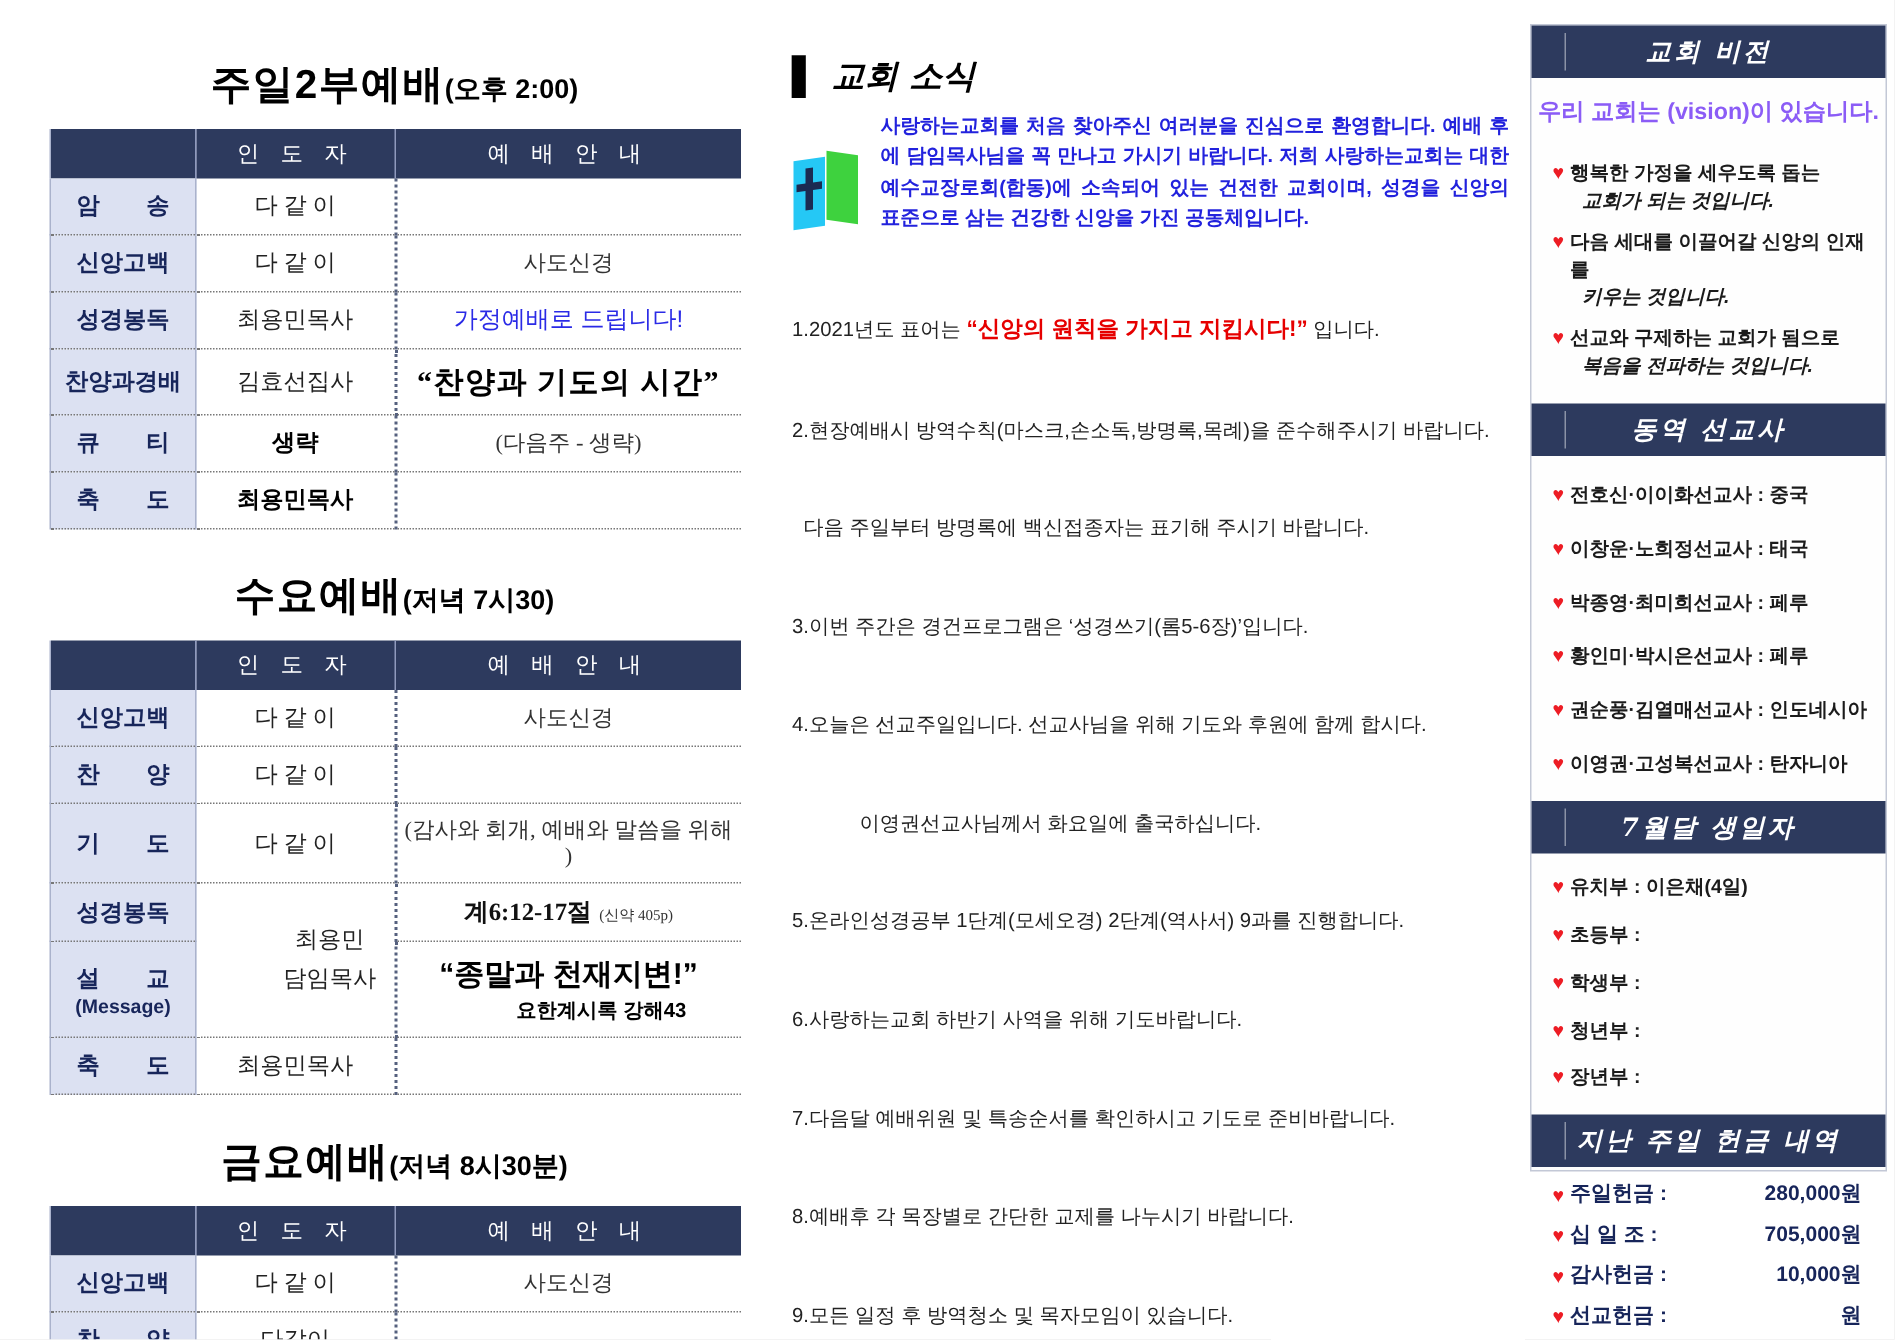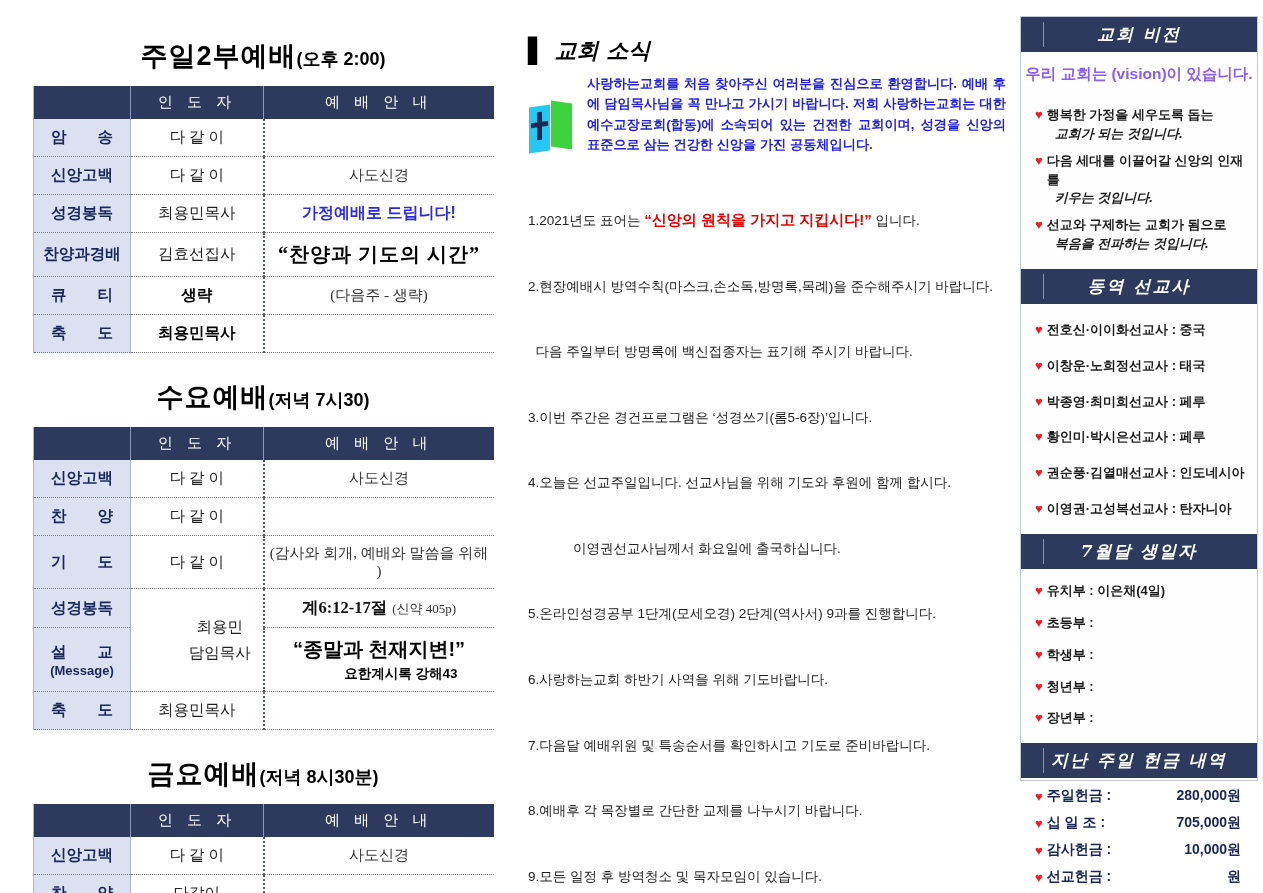--- a/index.html
+++ b/index.html
@@ -21,25 +21,25 @@
   table.svc{width:100%;border-collapse:collapse;table-layout:fixed;border-bottom:1px dotted #777;border-left:1px solid #aab2cc;}
   .svc col.c1{width:97px;} .svc col.c2{width:133px;} .svc col.c3{width:230px;}
   .svc th{background:var(--navy);color:#fff;font-weight:400;font-size:15px;padding:7px 0;letter-spacing:5px;}
   .svc th + th{border-left:1px solid #8f99bd;}
   .svc td{border-bottom:1px dotted #777;text-align:center;vertical-align:middle;padding:8px 2px;}
   .svc td.lab{background:var(--lav);color:#17255a;font-weight:700;font-size:15.5px;}
   .svc td.ldr{font-family:"Liberation Serif",serif;font-size:15.5px;color:#222;border-left:1px solid #aab2cc;}
   .svc td.inf{font-family:"Liberation Serif",serif;font-size:15px;color:var(--serif-ink);border-left:2px dotted #55607e;}
   .ldr-strong{font-family:"Liberation Sans",sans-serif !important;font-weight:700;color:#000 !important;}
   .ldr.merged{font-size:16.5px;line-height:1.7;padding-left:48px;}
-  .blue-bold{color:var(--blue);font-weight:700;font-family:"Liberation Sans",sans-serif;font-size:16px;}
+  .blue-bold{color:var(--blue);font-weight:400;font-family:"Liberation Sans",sans-serif;font-size:16px;}
   .quote-big{font-size:20px;font-weight:700;color:#000;letter-spacing:1px;}
   .small-note{font-size:13px;color:#444;}
   .verse-main{font-weight:700;font-size:16.5px;color:#111;}
-  .verse-sub{font-size:13px;color:#333;margin-left:5px;margin-top:10px;}
+  .verse-sub{font-size:10px;color:#333;margin-left:5px;margin-top:10px;}
   .msg-sub{display:block;font-weight:700;font-size:13px;font-family:"Liberation Sans",sans-serif;}
   .sermon-title{display:block;font-size:20px;font-weight:700;font-family:"Liberation Sans",sans-serif;color:#000;}
   .sermon-sub{display:block;font-weight:700;font-size:13.5px;font-family:"Liberation Sans",sans-serif;color:#000;text-align:right;padding-right:34px;margin-top:2px;}
 
   
   .sec-head{display:flex;align-items:center;gap:8px;font-family:"DejaVu Serif",serif;font-style:italic;font-weight:700;font-size:22px;color:#000;margin-bottom:8px;}
   .sec-head .block{font-style:normal;font-size:24px;line-height:1;color:#000;}
   .intro-row{display:flex;gap:13px;align-items:flex-end;margin:2px 0 8px;}
   .cross-icon{position:relative;width:46px;height:58px;flex:0 0 auto;margin-top:4px;}
   .cross-icon .cl{position:absolute;left:1px;top:8px;width:21px;height:46px;background:#25c8f5;transform:skewY(-8deg);}

